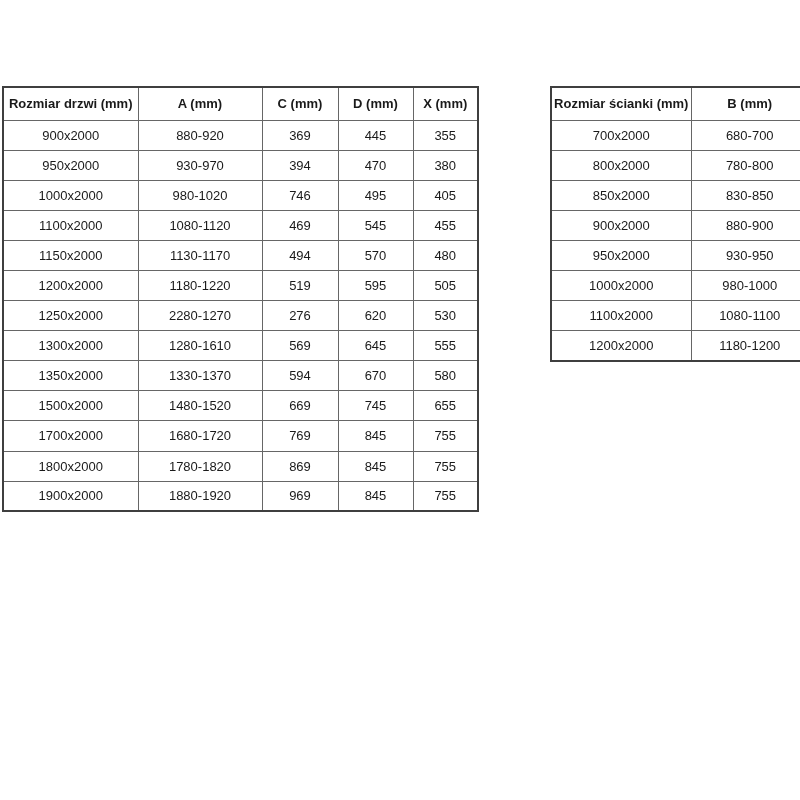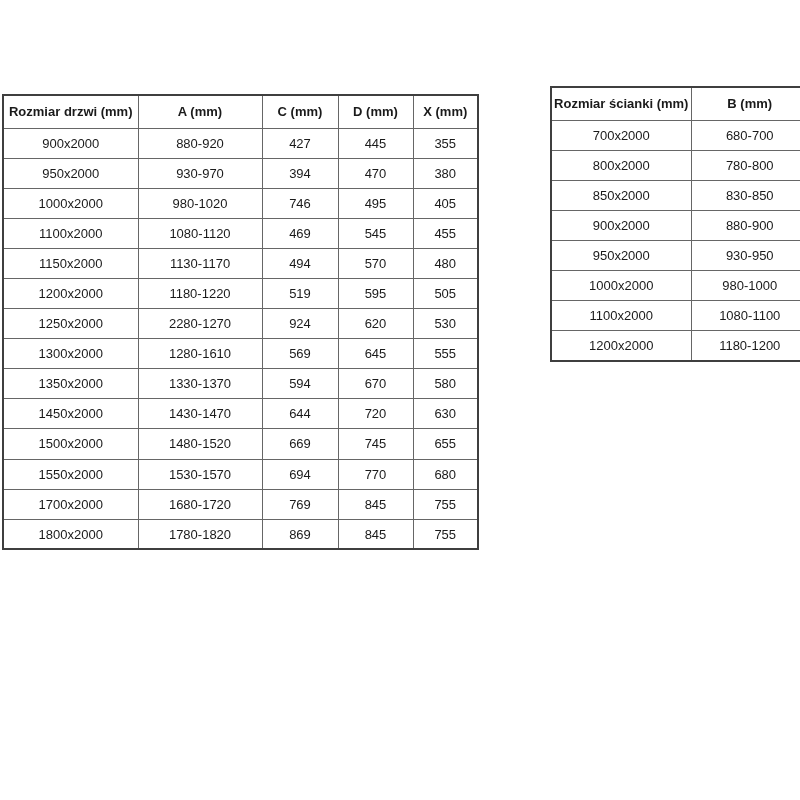--- a/index.html
+++ b/index.html
@@ -14,21 +14,21 @@
     background: #ffffff;
     overflow: hidden;
   }
   table {
     border-collapse: collapse;
     table-layout: fixed;
     position: absolute;
     background: #ffffff;
     border: 2px solid #3f3f3f;
   }
-  #door-table { left: 2px; top: 86px; width: 475px; margin-top: 8px; }
+  #door-table { left: 2px; top: 86px; width: 475px; }
   #wall-table { left: 550px; top: 86px; width: 258px; }
   th, td {
     border: 1px solid #666666;
     text-align: center;
     vertical-align: middle;
     color: #1a1a1a;
     font-size: 13px;
     overflow: hidden;
     white-space: nowrap;
   }
@@ -63,21 +63,21 @@
           <th>A (mm)</th>
           <th>C (mm)</th>
           <th>D (mm)</th>
           <th>X (mm)</th>
         </tr>
       </thead>
       <tbody>
         <tr>
           <td>900x2000</td>
           <td>880-920</td>
-          <td>427</td>
+          <td>369</td>
           <td>445</td>
           <td>355</td>
         </tr>
         <tr>
           <td>950x2000</td>
           <td>930-970</td>
           <td>394</td>
           <td>470</td>
           <td>380</td>
         </tr>
@@ -105,70 +105,63 @@
         <tr>
           <td>1200x2000</td>
           <td>1180-1220</td>
           <td>519</td>
           <td>595</td>
           <td>505</td>
         </tr>
         <tr>
           <td>1250x2000</td>
           <td>2280-1270</td>
-          <td>924</td>
+          <td>276</td>
           <td>620</td>
           <td>530</td>
         </tr>
         <tr>
           <td>1300x2000</td>
           <td>1280-1610</td>
           <td>569</td>
           <td>645</td>
           <td>555</td>
         </tr>
         <tr>
           <td>1350x2000</td>
           <td>1330-1370</td>
           <td>594</td>
           <td>670</td>
           <td>580</td>
         </tr>
         <tr>
-          <td>1450x2000</td>
-          <td>1430-1470</td>
-          <td>644</td>
-          <td>720</td>
-          <td>630</td>
-        </tr>
-        <tr>
           <td>1500x2000</td>
           <td>1480-1520</td>
           <td>669</td>
           <td>745</td>
           <td>655</td>
         </tr>
         <tr>
-          <td>1550x2000</td>
-          <td>1530-1570</td>
-          <td>694</td>
-          <td>770</td>
-          <td>680</td>
-        </tr>
-        <tr>
           <td>1700x2000</td>
           <td>1680-1720</td>
           <td>769</td>
           <td>845</td>
           <td>755</td>
         </tr>
         <tr>
           <td>1800x2000</td>
           <td>1780-1820</td>
           <td>869</td>
+          <td>845</td>
+          <td>755</td>
+        </tr>
+        <tr>
+          <td>1900x2000</td>
+          <td>1880-1920</td>
+          <td>969</td>
           <td>845</td>
           <td>755</td>
         </tr>
       </tbody>
     </table>
 
   <table id="wall-table">
     <colgroup>
       <col class="c0">
         <col class="c1">

